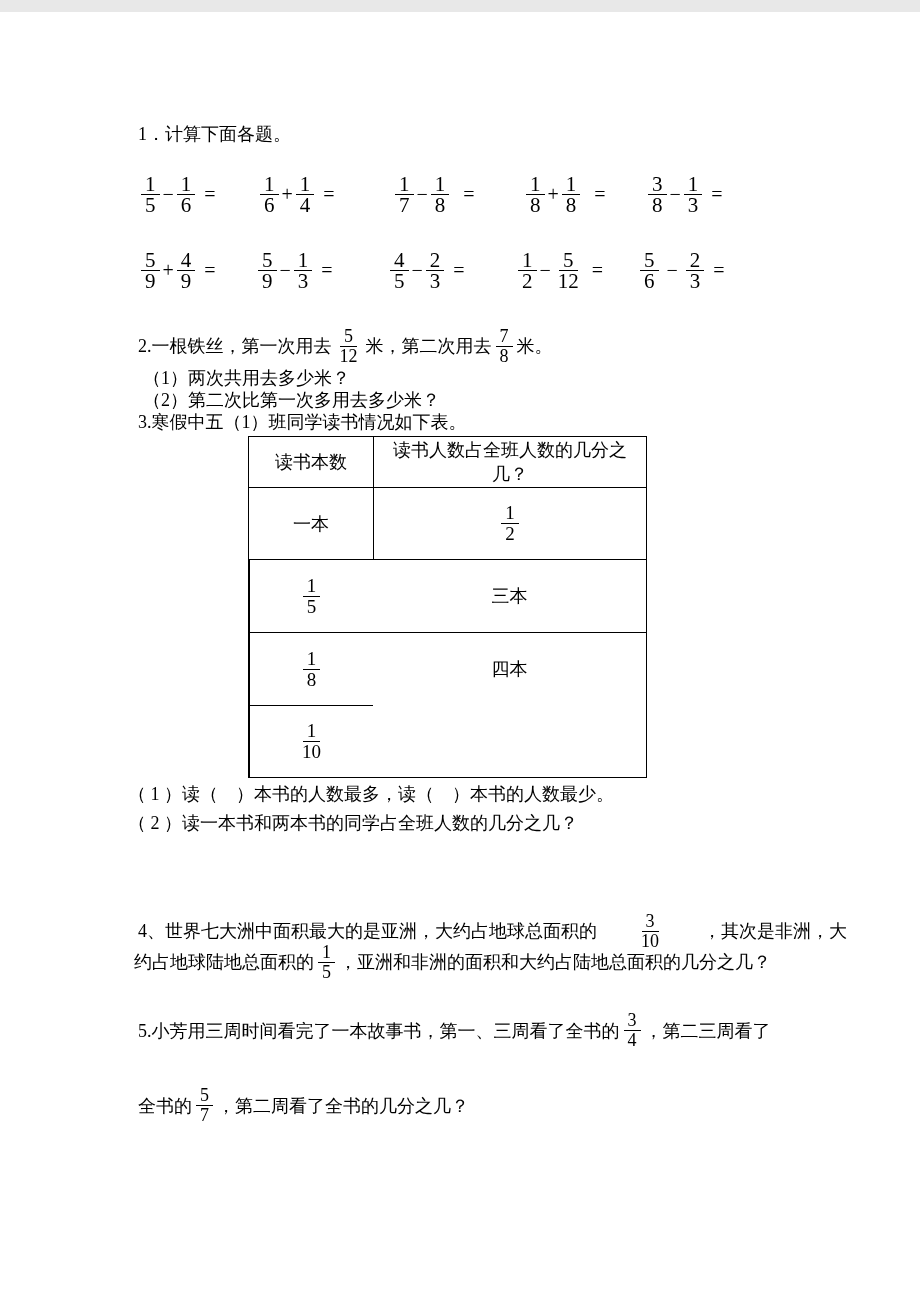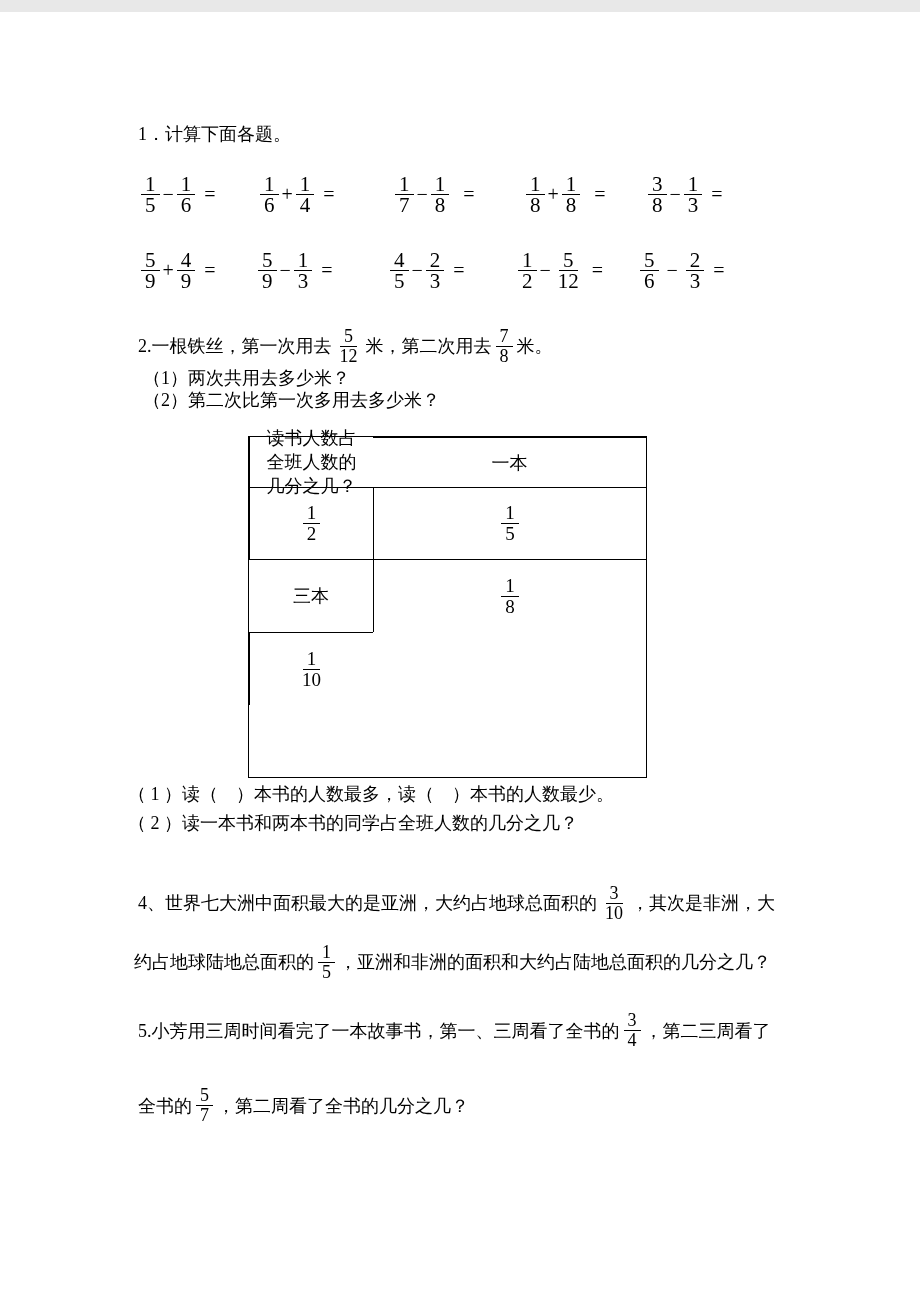--- a/index.html
+++ b/index.html
@@ -25,21 +25,21 @@
   .r1{top:161px;} .r2{top:237px;}
   .r1.c1{left:141px;} .r1.c2{left:260px;} .r1.c3{left:395px;} .r1.c4{left:526px;} .r1.c5{left:648px;}
   .r2.c1{left:141px;} .r2.c2{left:258px;} .r2.c3{left:390px;} .r2.c4{left:518px;} .r2.c5{left:640px;}
   .r1.c3 .eq,.r1.c4 .eq{margin-left:14px;}
   .r2.c5 .op{margin:0 8px;}
 
   
   .textline{position:absolute;display:flex;align-items:center;font-size:18px;white-space:pre;}
   .tfrac{font-size:18px;line-height:17px;margin:0 4px;}
   .q2line{left:138px;top:312px;height:44px;justify-content:space-between;}
-  .q4l1{left:138px;top:868px;height:46px;}
+  .q4l1{left:138px;top:896px;height:46px;gap:36px;}
   .q4l2{left:134px;top:927px;height:46px;}
   .q5l1{left:138px;top:995px;height:47px;}
   .q5l2{left:138px;top:1070px;height:47px;}
 
   .q1label{left:138px;top:111px;}
   .q2sub1{left:143px;top:355px;}
   .q2sub2{left:143px;top:377px;}
   .q3label{left:138px;top:399px;}
   .q3sub1{left:128px;top:771px;}
   .q3sub2{left:128px;top:800px;text-align:center;}
@@ -194,22 +194,24 @@
   <div class="textline q2line">
     <span>2.一根铁丝，第一次用去</span>
     <span class="frac tfrac"><span class="fn">5</span><span class="fd">12</span></span>
     <span>米，第二次用去</span>
     <span class="frac tfrac"><span class="fn">7</span><span class="fd">8</span></span>
     <span>米。</span>
   </div>
   <div class="abs zh q2sub1">（1）两次共用去多少米？</div>
   <div class="abs zh q2sub2">（2）第二次比第一次多用去多少米？</div>
 
+  <div class="abs zh q3label">3.寒假中五（1）班同学读书情况如下表。</div>
 
   <div class="rtable">
+    <div class="cell toprow">读书本数</div>
     <div class="cell toprow colb hdr2">读书人数占全班人数的几分之几？</div>
 
     <div class="cell">一本</div>
     <div class="cell colb">
       <span class="frac">
           <span class="fn">1</span>
           <span class="fd">2</span>
         </span>
     </div>
 
@@ -221,20 +223,21 @@
     </div>
 
     <div class="cell">三本</div>
     <div class="cell colb">
       <span class="frac">
           <span class="fn">1</span>
           <span class="fd">8</span>
         </span>
     </div>
 
+    <div class="cell">四本</div>
     <div class="cell colb">
       <span class="frac">
           <span class="fn">1</span>
           <span class="fd">10</span>
         </span>
     </div>
   </div>
 
   <div class="abs zh q3sub1">（ 1 ）读（　）本书的人数最多，读（　）本书的人数最少。</div>
   <div class="abs zh q3sub2">（ 2 ）读一本书和两本书的同学占全班人数的几分之几？</div>

